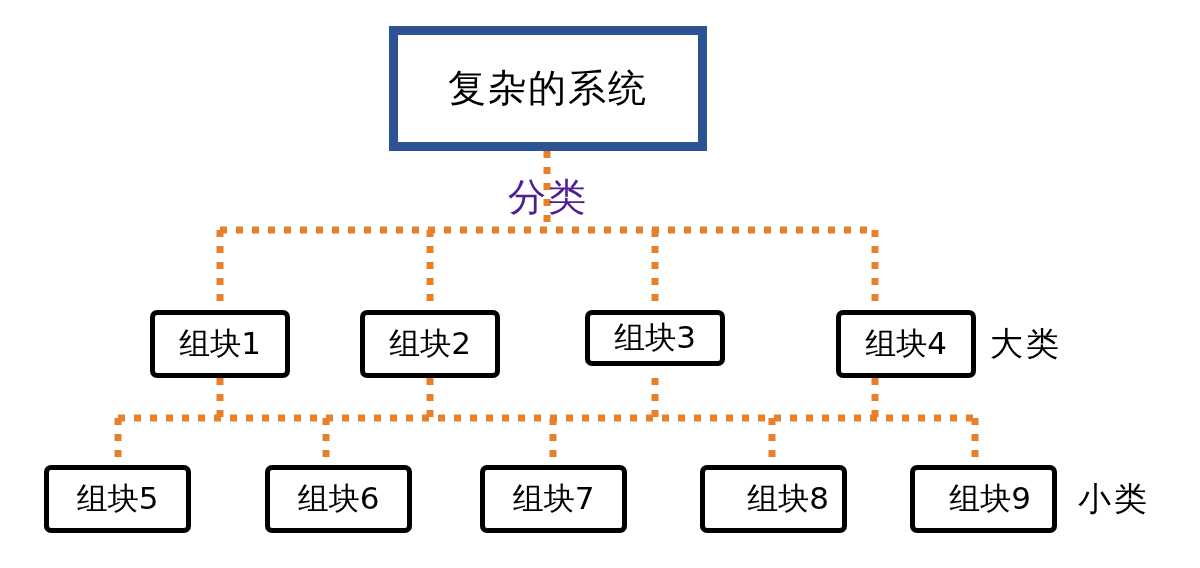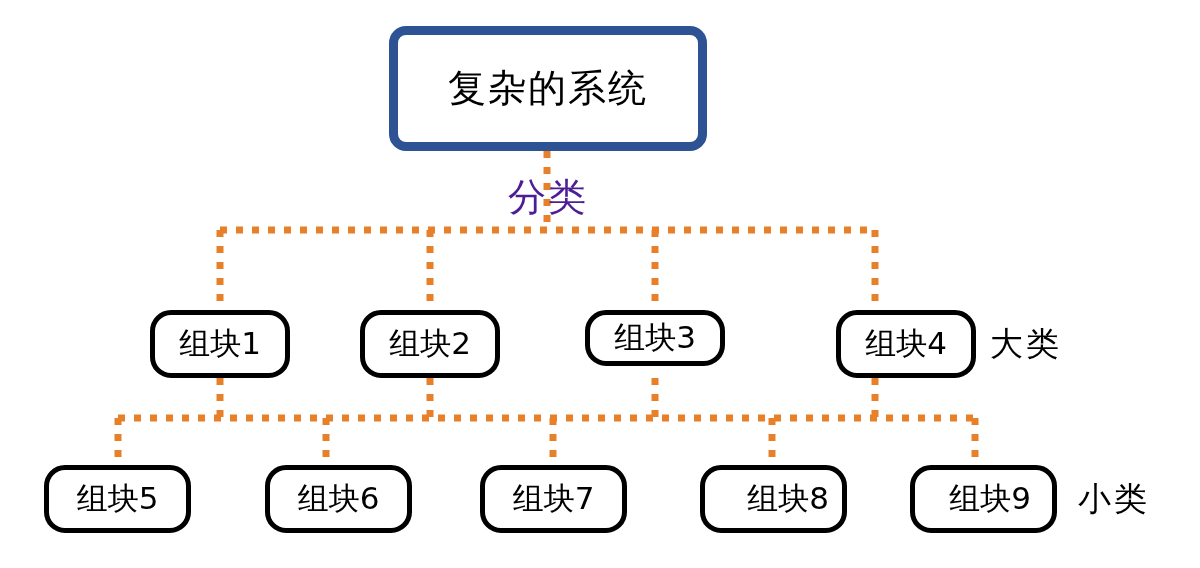--- a/index.html
+++ b/index.html
@@ -36,21 +36,21 @@
     color: #000000;
     white-space: nowrap;
   }
   .node-root {
     border: 9px solid #2e5395;
     font-size: 38px;
     letter-spacing: 2px;
   }
   .node-chunk {
     border: 5px solid #000000;
-    border-radius: 21px;
+    border-radius: 7px;
     font-size: 31px;
     letter-spacing: 0px;
   }
   .side-label {
     position: absolute;
     color: #000000;
     font-size: 33px;
     letter-spacing: 3px;
     white-space: nowrap;
   }
@@ -90,21 +90,21 @@
         <line x1="875" y1="378" x2="875" y2="418" stroke="#e8802a" stroke-width="7" stroke-dasharray="7 9" stroke-linecap="butt"></line>
         <line x1="118" y1="418" x2="975" y2="418" stroke="#e8802a" stroke-width="7" stroke-dasharray="7 9" stroke-linecap="butt"></line>
         <line x1="118" y1="418" x2="118" y2="465" stroke="#e8802a" stroke-width="7" stroke-dasharray="7 9" stroke-linecap="butt"></line>
         <line x1="326" y1="418" x2="326" y2="465" stroke="#e8802a" stroke-width="7" stroke-dasharray="7 9" stroke-linecap="butt"></line>
         <line x1="553" y1="418" x2="553" y2="465" stroke="#e8802a" stroke-width="7" stroke-dasharray="7 9" stroke-linecap="butt"></line>
         <line x1="772" y1="418" x2="772" y2="465" stroke="#e8802a" stroke-width="7" stroke-dasharray="7 9" stroke-linecap="butt"></line>
         <line x1="975" y1="418" x2="975" y2="465" stroke="#e8802a" stroke-width="7" stroke-dasharray="7 9" stroke-linecap="butt"></line>
       </g>
   </svg>
 
-  <div class="node-box node-root" id="root-node" style="left: 389px; top: 26px; width: 318px; height: 125px; border-color: rgb(46, 83, 149); border-radius: 17px;">
+  <div class="node-box node-root" id="root-node" style="left: 389px; top: 26px; width: 318px; height: 125px; border-color: rgb(46, 83, 149);">
     <span>复杂的系统</span>
   </div>
 
   <div class="edge-label" id="edge-label" style="left: 508px; top: 172px;">
     <span>分类</span>
   </div>
 
 
   <div id="level2-layer">
       <div class="node-box node-chunk" style="left: 150px; top: 310px; width: 140px; height: 68px; border-color: rgb(0, 0, 0);">

